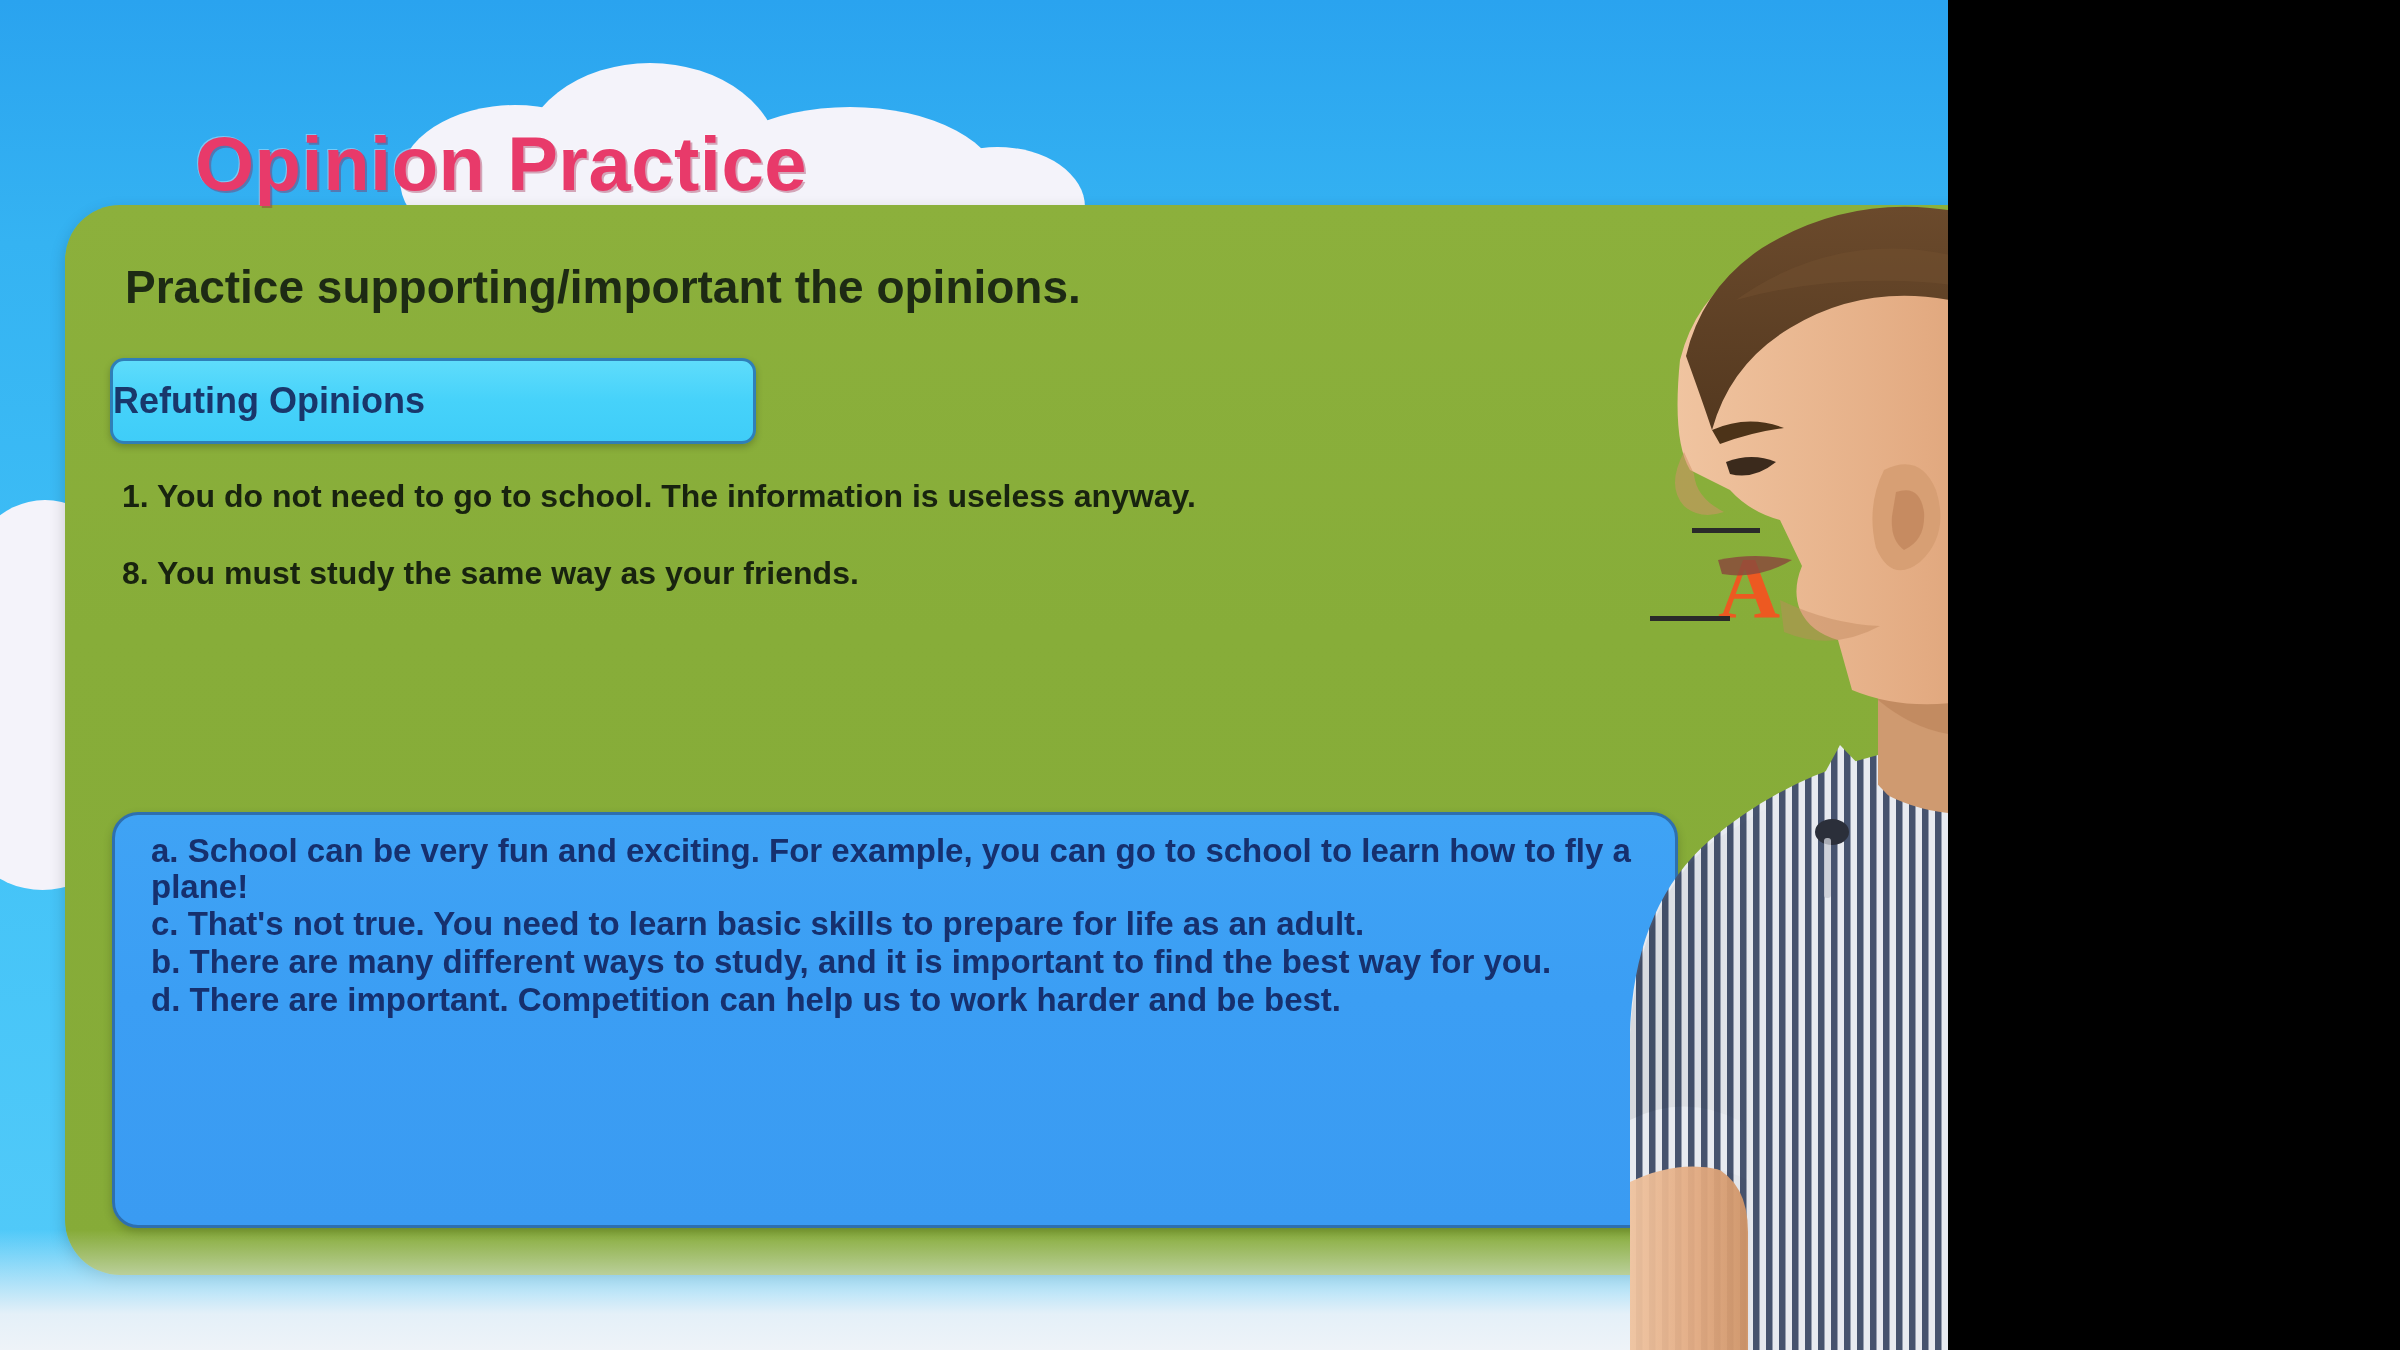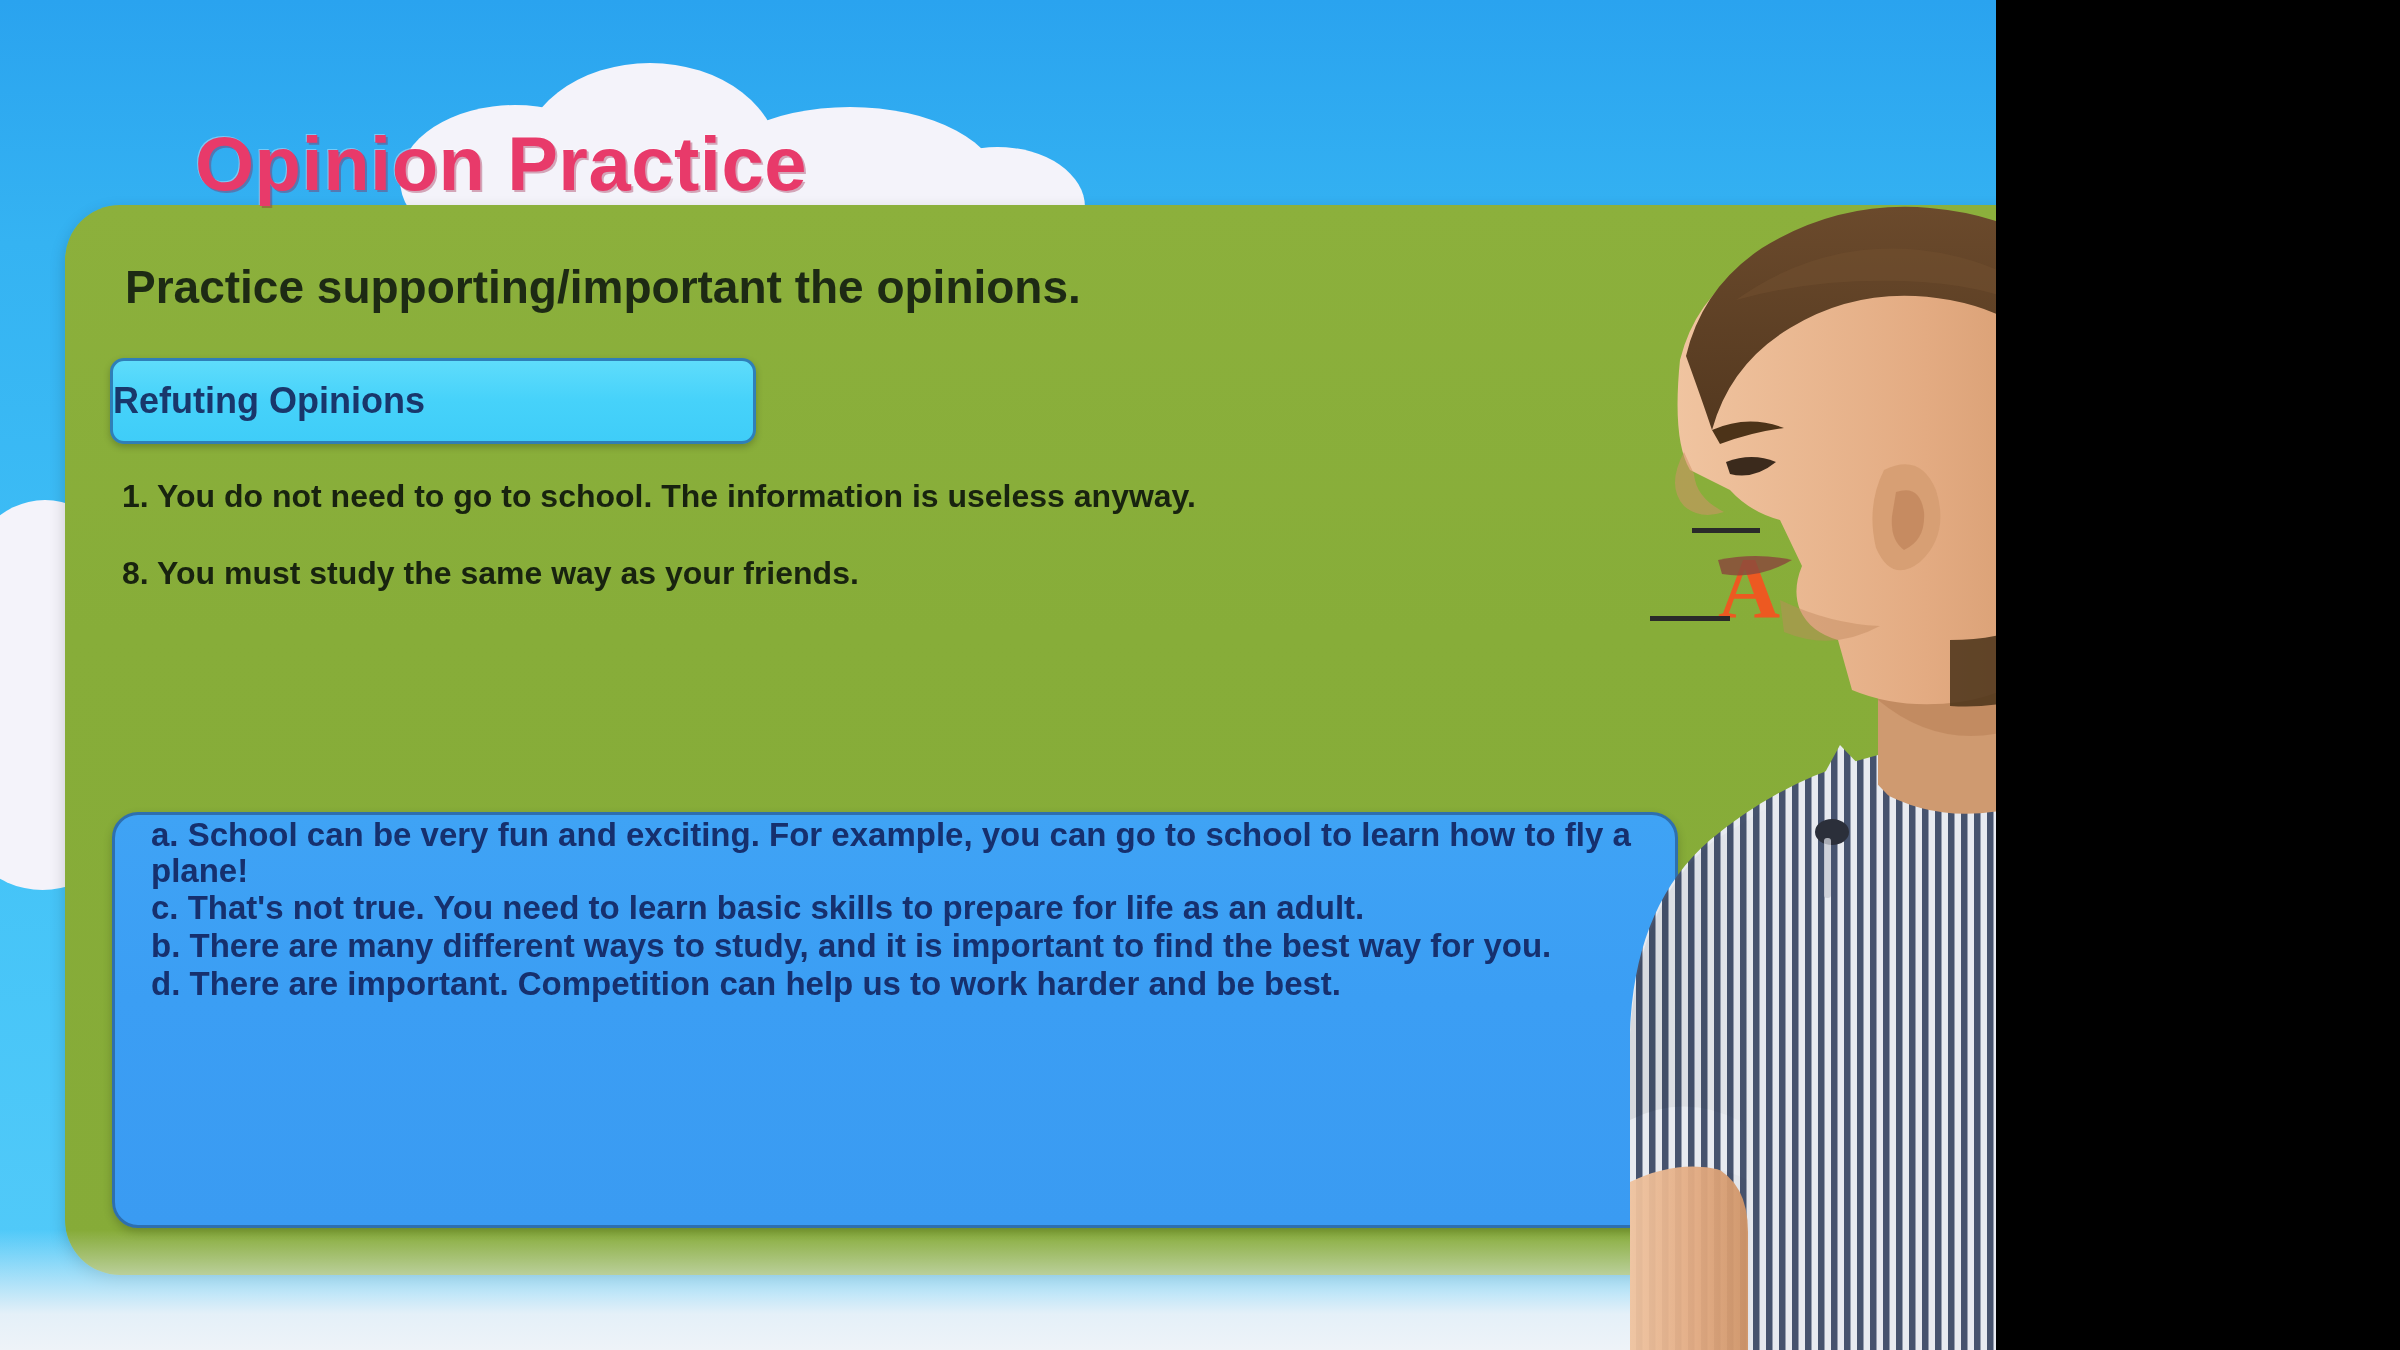--- a/index.html
+++ b/index.html
@@ -6,21 +6,20 @@
     margin: 0;
     padding: 0;
     background: #000;
   }
   #stage {
     position: relative;
     width: 1948px;
     height: 1350px;
     overflow: hidden;
     font-family: "Liberation Sans", sans-serif;
-    padding-left: 48px;
   }
 
   
   .sky {
     position: absolute;
     inset: 0;
     background: linear-gradient(180deg, #2aa3ef 0%, #35b3f2 18%, #41c2f7 55%, #54cbf9 100%);
   }
   .sky-bottom-haze {
     position: absolute;
@@ -183,21 +182,21 @@
     background: linear-gradient(180deg, #3fa3f5 0%, #3b9ef4 45%, #3a9bf2 100%);
     border: 3px solid #2e6fae;
     border-radius: 26px;
     box-shadow: 0 4px 10px rgba(0,0,0,0.2);
     z-index: 6;
     overflow: hidden;
   }
   .answer-list {
     position: absolute;
     left: 36px;
-    top: 2px;
+    top: 18px;
     right: 10px;
   }
   .answer-item {
     font-size: 33px;
     font-weight: bold;
     color: #16306e;
     line-height: 1.08;
     margin-bottom: 2px;
   }
 

